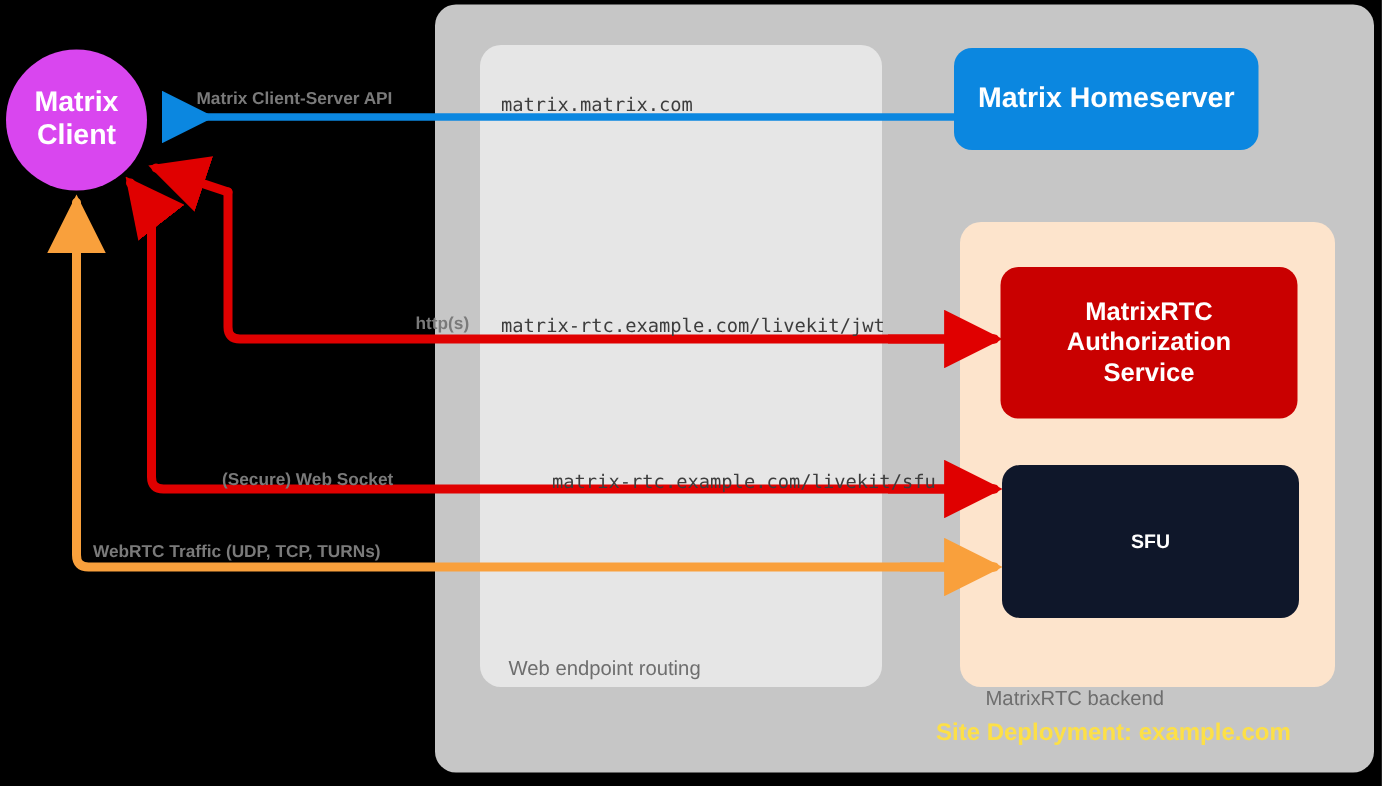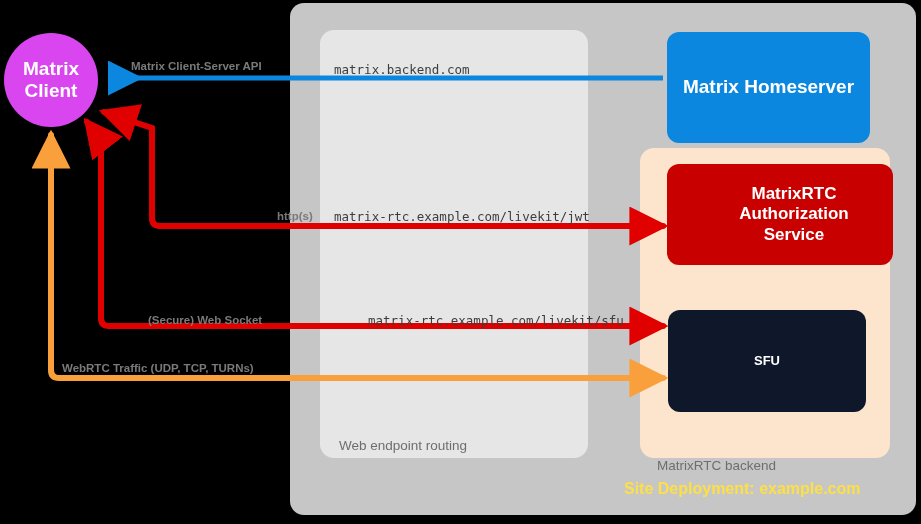--- a/index.html
+++ b/index.html
@@ -11,24 +11,24 @@
   .node{position:absolute;display:flex;align-items:center;justify-content:center;
         text-align:center;font-weight:bold;color:#fff;line-height:1.18;}
   .site-box{position:absolute;left:290px;top:3px;width:626px;height:512px;
             background:#c6c6c6;border-radius:14px;}
   .routing-panel{position:absolute;left:320px;top:30px;width:268px;height:428px;
             background:#e6e6e6;border-radius:14px;}
   .rtc-panel{position:absolute;left:640px;top:148px;width:250px;height:310px;
             background:#fde4cc;border-radius:14px;}
   .client-circle{left:4px;top:33px;width:94px;height:94px;border-radius:50%;
             background:#d946ef;font-size:19px;}
-  .homeserver{left:667px;top:32px;width:203px;height:111px;border-radius:12px;
+  .homeserver{left:636px;top:32px;width:203px;height:68px;border-radius:12px;
             background:#0b87e0;font-size:19px;}
-  .auth-service{left:667px;top:164px;width:198px;height:101px;border-radius:12px;
-            background:#c90000;font-size:17px;padding-left:28px;}
+  .auth-service{left:667px;top:178px;width:198px;height:101px;border-radius:12px;
+            background:#c90000;font-size:17px;}
   .sfu{left:668px;top:310px;width:198px;height:102px;border-radius:12px;
             background:#0f172a;font-size:13px;}
   .panel-label{position:absolute;font-size:13.5px;font-weight:normal;color:#6e6e6e;}
   .routing-label{left:339px;top:438px;}
   .rtc-label{left:657px;top:458px;}
   .site-label{position:absolute;left:624px;top:480px;font-size:16px;
             font-weight:bold;color:#fde047;}
   .url{position:absolute;font-family:"DejaVu Sans Mono", monospace;
             font-size:12.5px;color:#3d3d3d;white-space:nowrap;}
   .url-matrix{left:334px;top:62px;}
@@ -101,21 +101,21 @@
       <div>MatrixRTC</div>
       <div>Authorization</div>
       <div>Service</div>
     </div>
   </div>
 
   <div class="node sfu">
     <span>SFU</span>
   </div>
 
-  <div class="url url-matrix">matrix.backend.com</div>
+  <div class="url url-matrix">matrix.matrix.com</div>
   <div class="url url-jwt">matrix-rtc.example.com/livekit/jwt</div>
   <div class="url url-sfu">matrix-rtc.example.com/livekit/sfu</div>
 
   <div class="flow-label lbl-csapi">Matrix Client-Server API</div>
   <div class="flow-label lbl-https">http(s)</div>
   <div class="flow-label lbl-ws">(Secure) Web Socket</div>
   <div class="flow-label lbl-webrtc">WebRTC Traffic (UDP, TCP, TURNs)</div>
 
   <div class="panel-label routing-label">Web endpoint routing</div>
   <div class="panel-label rtc-label">MatrixRTC backend</div>

